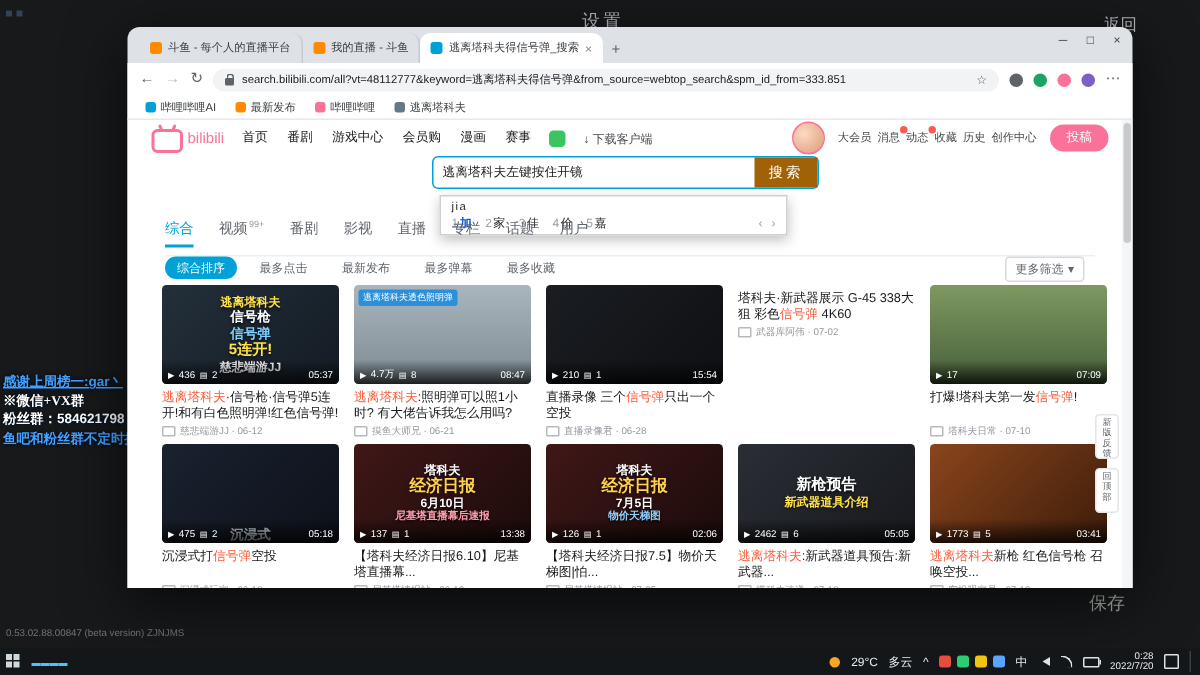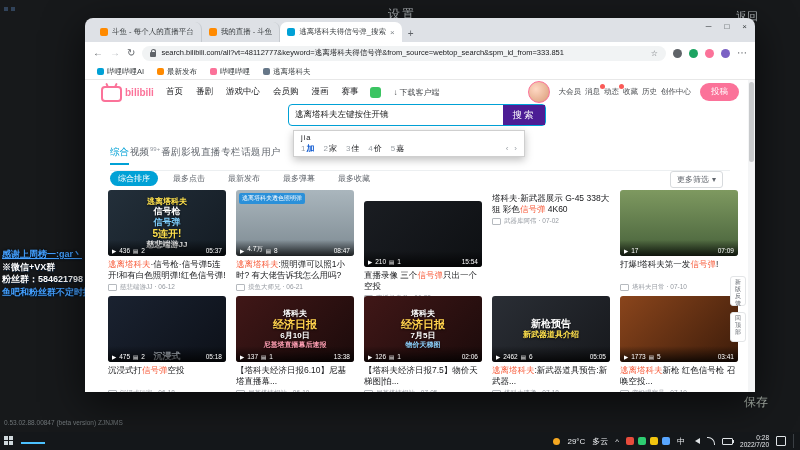--- a/index.html
+++ b/index.html
@@ -51,49 +51,49 @@
 
   
   .page{position:absolute;left:0;top:62px;width:670px;height:312px;background:#fff;overflow:hidden}
   .bheader{position:absolute;left:0;top:0;width:670px;height:24px;display:flex;
            align-items:center;padding:0 16px;gap:12px;box-sizing:border-box}
   .logo{display:flex;align-items:center;gap:3px}
   .tv{width:17px;height:12px;border:2px solid #fb7299;border-radius:4px;position:relative;margin-top:4px}
   .tv:before,.tv:after{content:"";position:absolute;top:-5px;width:2px;height:4px;background:#fb7299;border-radius:1px}
   .tv:before{left:3px;transform:rotate(-25deg)}
   .tv:after{right:3px;transform:rotate(25deg)}
-  .logo-text{color:#fb7299;font-weight:bold;font-size:10px}
+  .logo-text{color:#fb7299;font-weight:normal;font-size:10px}
   .bnav{display:flex;gap:13px;font-size:8.5px;color:#18191c}
   .activity{width:11px;height:11px;border-radius:3px;background:#3bc462}
   .dl{display:flex;gap:2px;align-items:center;font-size:8px;color:#46494d}
   .bnav-right{margin-left:auto;display:flex;align-items:center;gap:9px}
   .avatar{width:20px;height:20px;border-radius:50%;
           background:radial-gradient(circle at 35% 35%,#ffd9c4,#d89a76);border:1.5px solid #fb7299}
   .ritem{font-size:7.5px;color:#46494d;position:relative;white-space:nowrap}
   .rdot{position:absolute;top:-3px;right:-5px;width:5px;height:5px;border-radius:50%;background:#fa5a57}
   .upload-btn{background:#fb7299;color:#fff;border-radius:11px;padding:3px 11px;font-size:8.5px}
 
   .bsearch{position:absolute;left:203px;top:24px;width:258px;height:22px;
            border:1.5px solid #00a1d6;border-radius:4px;display:flex;box-sizing:border-box;background:#fff}
   .search-input{flex:1;border:none;outline:none;font-size:8.5px;color:#212121;
                 padding:0 6px;font-family:inherit;background:transparent;min-width:0}
-  .sbtn{width:42px;background:#4c1d95;color:#fff;font-size:9.5px;display:flex;
+  .sbtn{width:42px;background:#a16207;color:#fff;font-size:9.5px;display:flex;
         align-items:center;justify-content:center;letter-spacing:2px}
 
   .ime{position:absolute;left:208px;top:50px;width:232px;background:#fff;
        border:1px solid #cfcfcf;box-shadow:0 3px 8px rgba(0,0,0,.25);
        padding:2px 7px;box-sizing:border-box}
   .ime-comp{font-size:7.5px;color:#202124;letter-spacing:1px}
   .ime-cands{display:flex;gap:9px;align-items:center;font-size:8px;margin-top:1px}
   .cand .n{color:#9aa0a6;margin-right:1px}
   .cand .c{color:#202124}
   .cand.first .c{color:#0b57d0;font-weight:bold}
   .ime-nav{margin-left:auto;color:#9aa0a6;display:flex;gap:6px}
 
-  .rtabs{position:absolute;left:25px;top:66px;width:620px;display:flex;gap:1px;
+  .rtabs{position:absolute;left:25px;top:66px;width:620px;display:flex;gap:17px;
          font-size:9.5px;color:#61666d;border-bottom:1px solid #eceff1;padding-bottom:5px}
   .rtab{position:relative;padding-bottom:4px}
   .rtab.active{color:#00a1d6;border-bottom:2px solid #00a1d6}
   .rtab sup{font-size:6px;color:#9499a0;margin-left:1px}
 
   .filters{position:absolute;left:25px;top:91px;display:flex;gap:7px;align-items:center}
   .pill{font-size:8px;color:#61666d;padding:2px 8px;border-radius:9px}
   .pill.active{background:#00a1d6;color:#fff}
   .morefilter{position:absolute;right:32px;top:91px;display:flex;gap:3px;align-items:center;
               font-size:8px;color:#61666d;border:1px solid #d7dadd;border-radius:3px;padding:2px 6px}
@@ -144,25 +144,25 @@
 </head>
 <body>
 
 <div class="mini-deco">
     <i></i>
     <i></i>
   </div>
 <div class="game-text" style="left:388px;top:6px;font-size:12px;letter-spacing:2px">设置</div>
 <div class="game-text" style="left:736px;top:9px;font-size:11px">返回</div>
 <div class="game-text" style="left:736px;top:27px;font-size:11px">置</div>
-<div class="game-text" style="left:744px;top:394px;font-size:12px;color:#a8b0a8">保存</div>
+<div class="game-text" style="left:726px;top:394px;font-size:12px;color:#a8b0a8">保存</div>
 <div class="version">0.53.02.88.00847 (beta version) ZJNJMS</div>
 <div id="stream-overlay">
     <div class="stream-line" style="color: rgb(68, 160, 255); top: 248px; text-decoration: underline;">感谢上周榜一:gar丶</div>
-    <div class="stream-line" style="color: rgb(255, 255, 255); top: 260.5px;">※微信+VX群</div>
+    <div class="stream-line" style="color: rgb(255, 255, 255); top: 260.5px; font-family: Liberation Serif, serif;">※微信+VX群</div>
     <div class="stream-line" style="color: rgb(255, 255, 255); top: 273px;">粉丝群：584621798</div>
     <div class="stream-line" style="color: rgb(68, 160, 255); top: 285.5px;">鱼吧和粉丝群不定时抽直播奖视频和天赋</div>
   </div>
 
 <div class="browser">
 
   <div class="tabstrip" id="tabstrip">
       <div class="tab">
         <span class="fav" style="background: rgb(255, 138, 0);"></span>
         <span class="tab-title">斗鱼 - 每个人的直播平台</span>
@@ -328,21 +328,21 @@
               <span>8</span>
               <span class="dur">08:47</span>
             </div>
           </div>
           <div class="vtitle"><span class="hl" style="color: rgb(248, 93, 60);">逃离塔科夫</span><span>:照明弹可以照1小时? 有大佬告诉我怎么用吗?</span></div>
           <div class="uploader">
             <span class="upbox"></span>
             <span>摸鱼大师兄 · 06-21</span>
           </div>
         </div>
-        <div class="card" style="left: 279px; top: 110px; margin-top: 11px;">
+        <div class="card" style="left: 279px; top: 110px;">
           <div class="thumb" style="background: linear-gradient(135deg, rgb(26, 29, 34), rgb(14, 16, 19));">
             <div class="stats">
               <span class="ic">▶</span>
               <span>210</span>
               <span class="ic">▤</span>
               <span>1</span>
               <span class="dur">15:54</span>
             </div>
           </div>
           <div class="vtitle"><span>直播录像 三个</span><span class="hl" style="color: rgb(248, 93, 60);">信号弹</span><span>只出一个空投</span></div>

